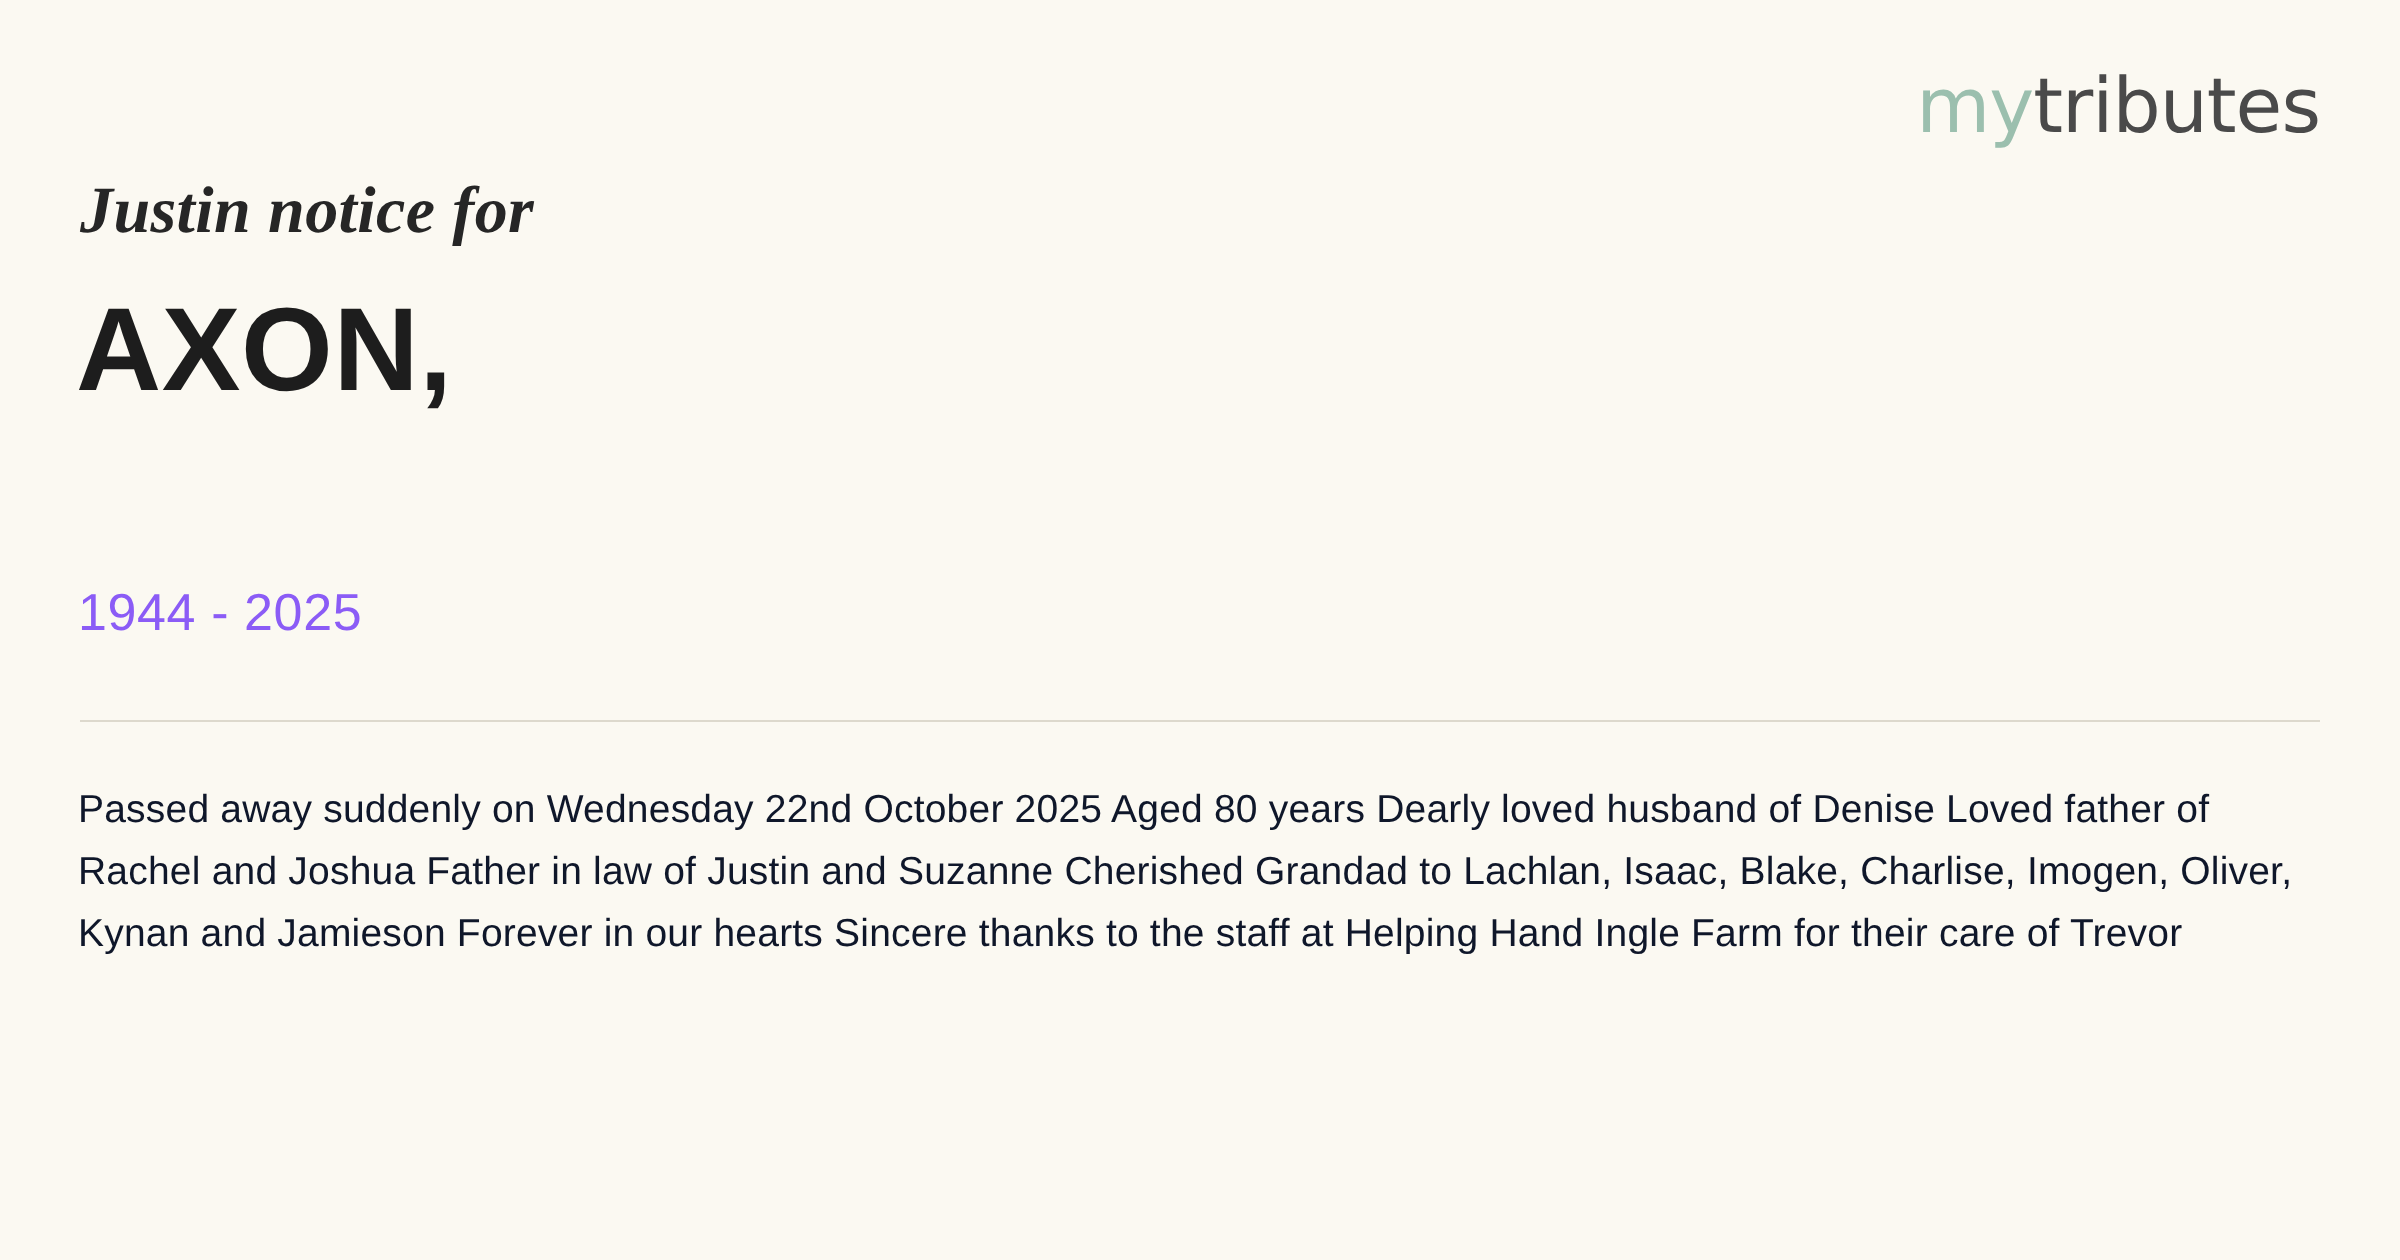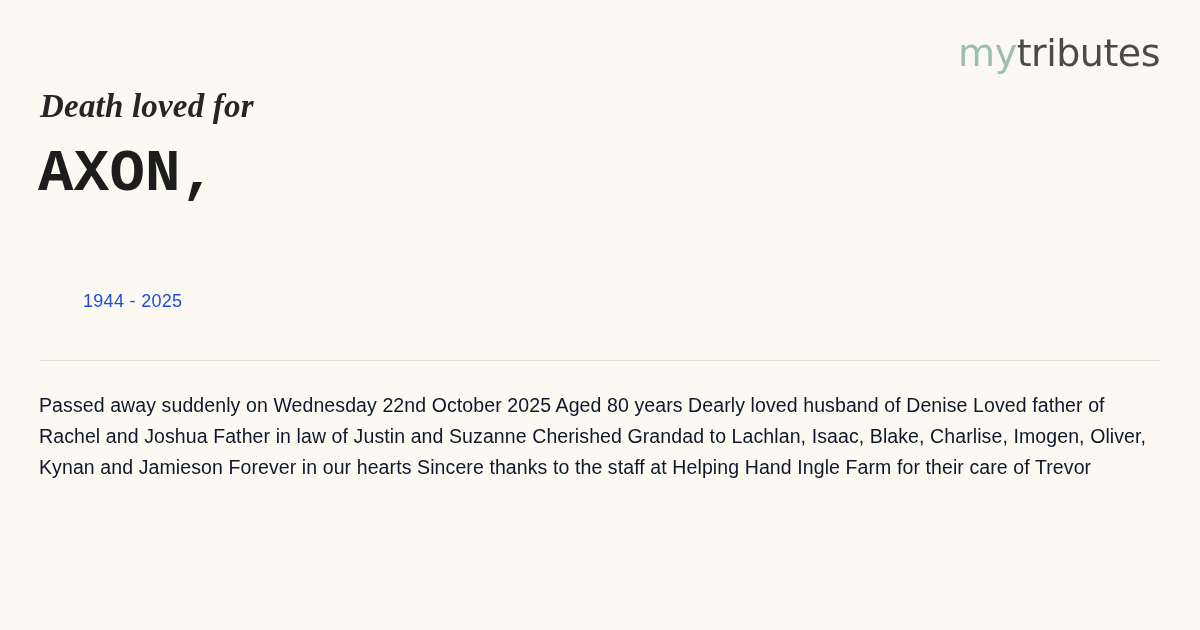--- a/index.html
+++ b/index.html
@@ -49,42 +49,41 @@
     font-style: italic;
     font-size: 33px;
     font-weight: 700;
     color: #262626;
     letter-spacing: 0.2px;
   }
   .name {
     position: absolute;
     top: 140px;
     left: 38px;
-    font-family: Liberation Mono, monospace;
+    font-family: Liberation Sans, sans-serif;
     font-weight: 700;
     font-size: 59px;
     line-height: 1.2;
     color: #1d1d1d;
     letter-spacing: 0.3px;
     margin: 0;
   }
   .name .surname {
     display: block;
   }
   .name .given {
     display: block;
   }
   .years {
     position: absolute;
     top: 291px;
     left: 39px;
-    font-size: 18px;
-    color: #1d4ed8;
+    font-size: 26px;
+    color: #8b5cf6;
     letter-spacing: 0.3px;
-    margin-left: 44px;
   }
   .divider {
     position: absolute;
     top: 360px;
     left: 40px;
     width: 1120px;
     height: 1px;
     background: #ddd9cd;
   }
   .body-text {
@@ -100,21 +99,21 @@
 </style>
 </head>
 <body>
 
 <div class="page">
 
   <div class="brand">
     <span class="brand-my">my</span><span class="brand-tributes">tributes</span>
   </div>
 
-  <div class="kicker">Death loved for</div>
+  <div class="kicker">Justin notice for</div>
 
   <h1 class="name">
     <span class="surname">AXON,</span>
   </h1>
 
   <div class="years">1944 - 2025</div>
 
   <div class="divider"></div>
 
   <div class="body-text">Passed away suddenly on Wednesday 22nd October 2025 Aged 80 years Dearly loved husband of Denise Loved father of Rachel and Joshua Father in law of Justin and Suzanne Cherished Grandad to Lachlan, Isaac, Blake, Charlise, Imogen, Oliver, Kynan and Jamieson Forever in our hearts Sincere thanks to the staff at Helping Hand Ingle Farm for their care of Trevor</div>

